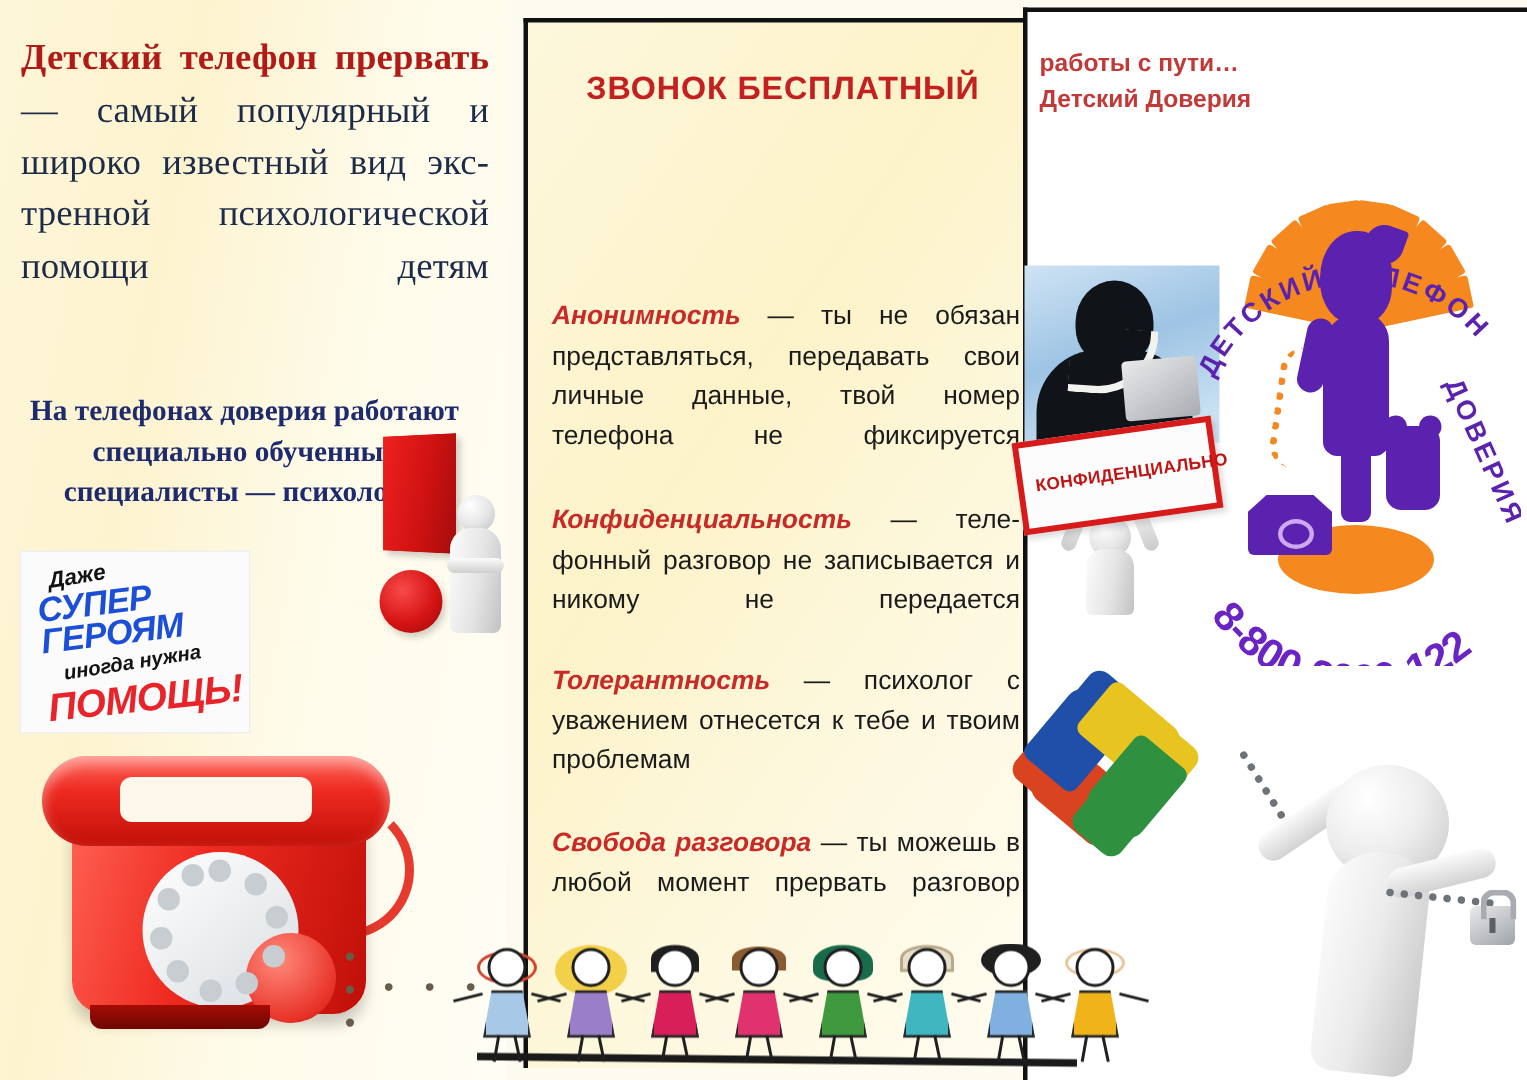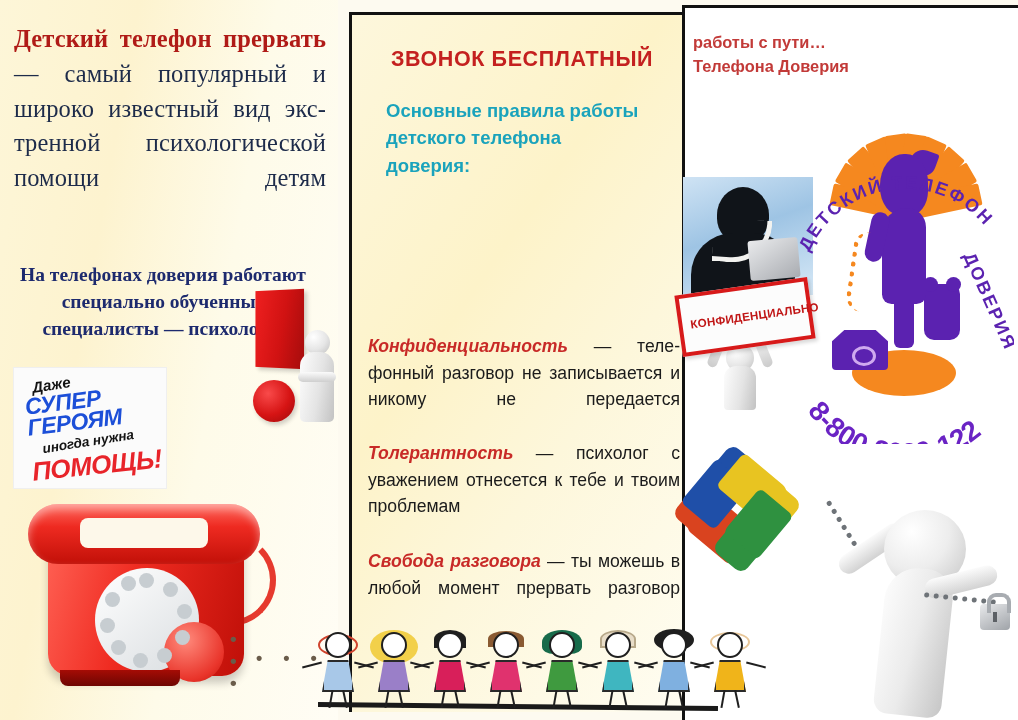--- a/index.html
+++ b/index.html
@@ -482,37 +482,39 @@
         </div>
       </div>
       <div class="handset"></div>
       <div class="foot"></div>
       <div class="dots">• • •</div>
     </div>
   </div>
 
   <div class="panel" id="panel-center">
     <div id="center-title">ЗВОНОК БЕСПЛАТНЫЙ</div>
-    <div id="center-intro">Основные правила работы детского телефона доверия:</div>
-
+
+    <div class="rule" id="rule-1">
+      <span class="term">Анонимность</span><span> — ты не обязан представляться, передавать свои личные данные, твой но­мер телефона не фиксируется</span>
+    </div>
     <div class="rule" id="rule-2">
       <span class="term">Конфиденциальность</span><span> — теле­фонный разговор не записыва­ется и никому не передается</span>
     </div>
     <div class="rule" id="rule-3">
       <span class="term">Толерантность</span><span> — психолог с уважением отнесется к тебе и твоим проблемам</span>
     </div>
     <div class="rule" id="rule-4">
       <span class="term">Свобода разговора</span><span> — ты можешь в любой момент прервать разговор</span>
     </div>
   </div>
 
   <div class="panel" id="panel-right">
     <div id="poem">
       <div>работы с пути…</div>
-      <div>Телефона Доверия</div>
+      <div>Детский Доверия</div>
     </div>
   </div>
 
   <div id="photo-silhouette">
     <div class="sil-head"></div>
     <div class="sil-body"></div>
     <div class="sil-cord"></div>
     <div class="sil-phone"></div>
   </div>
 

